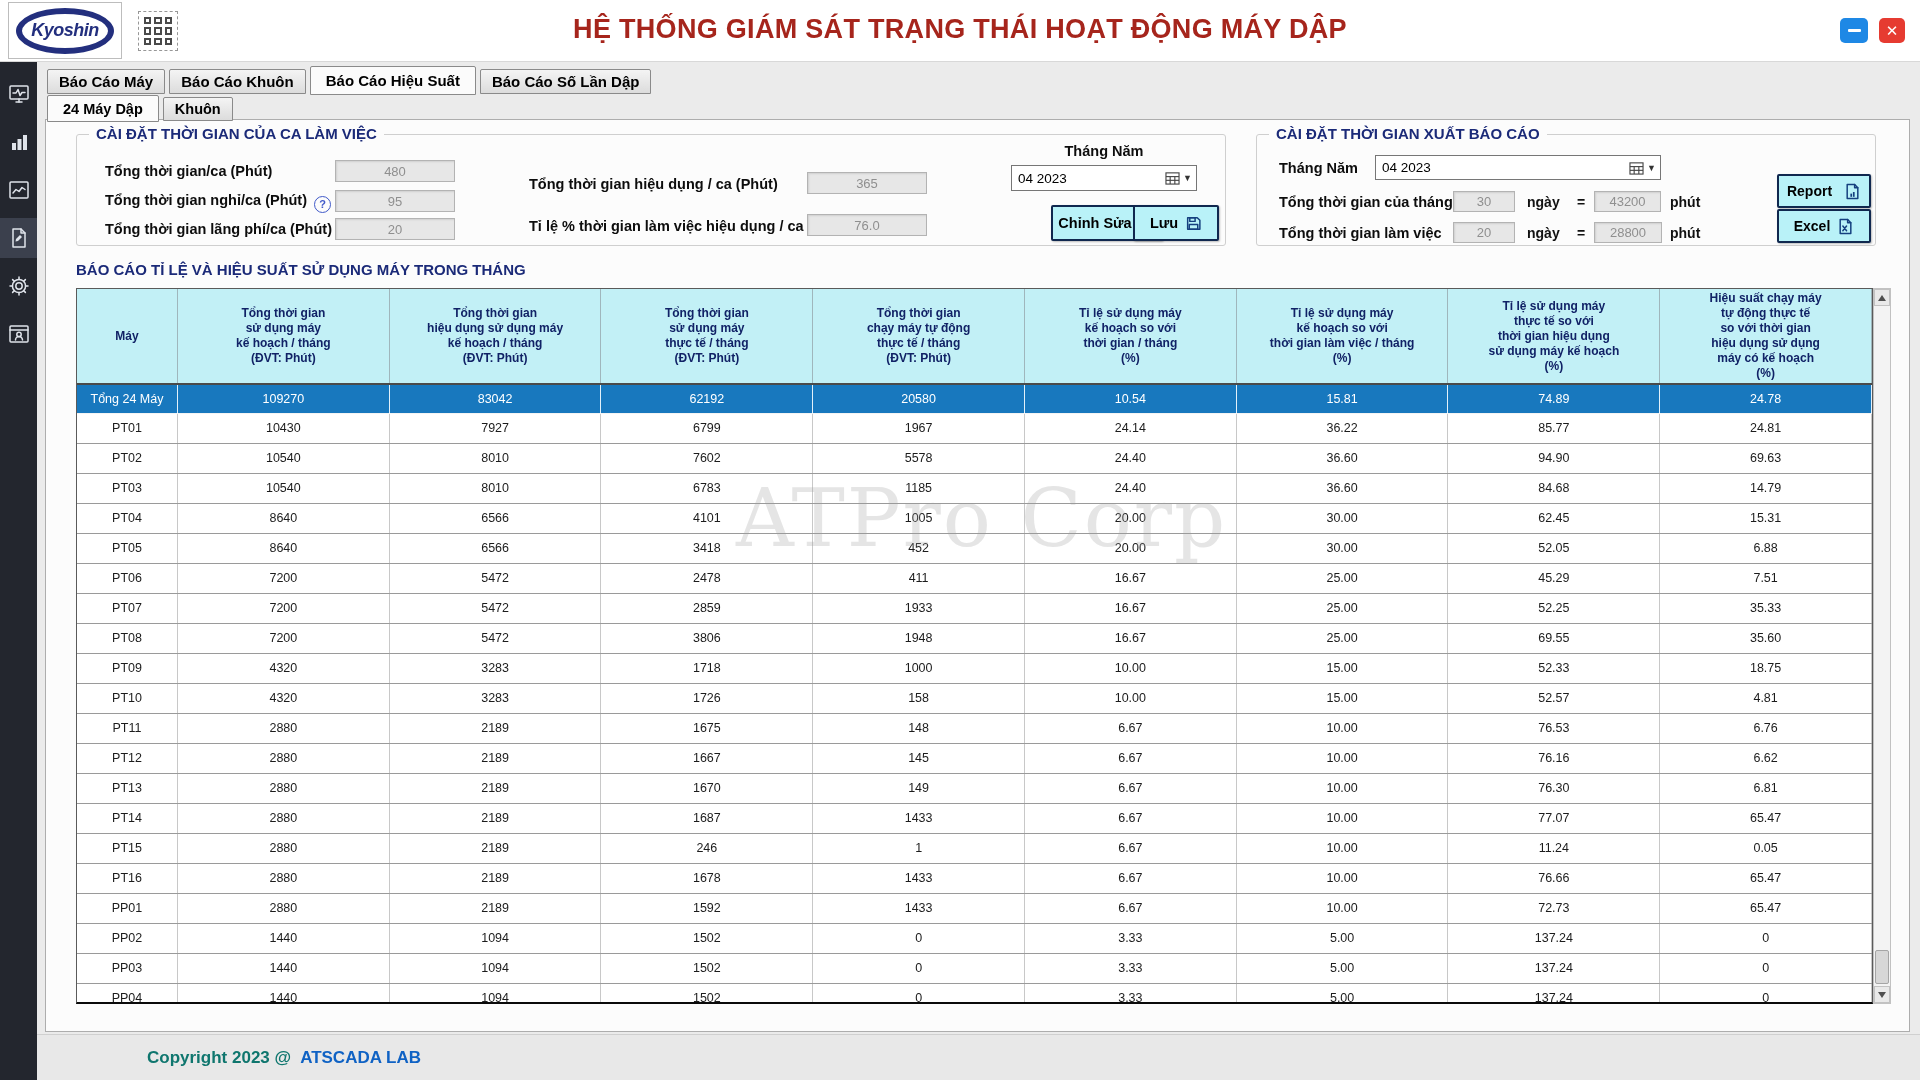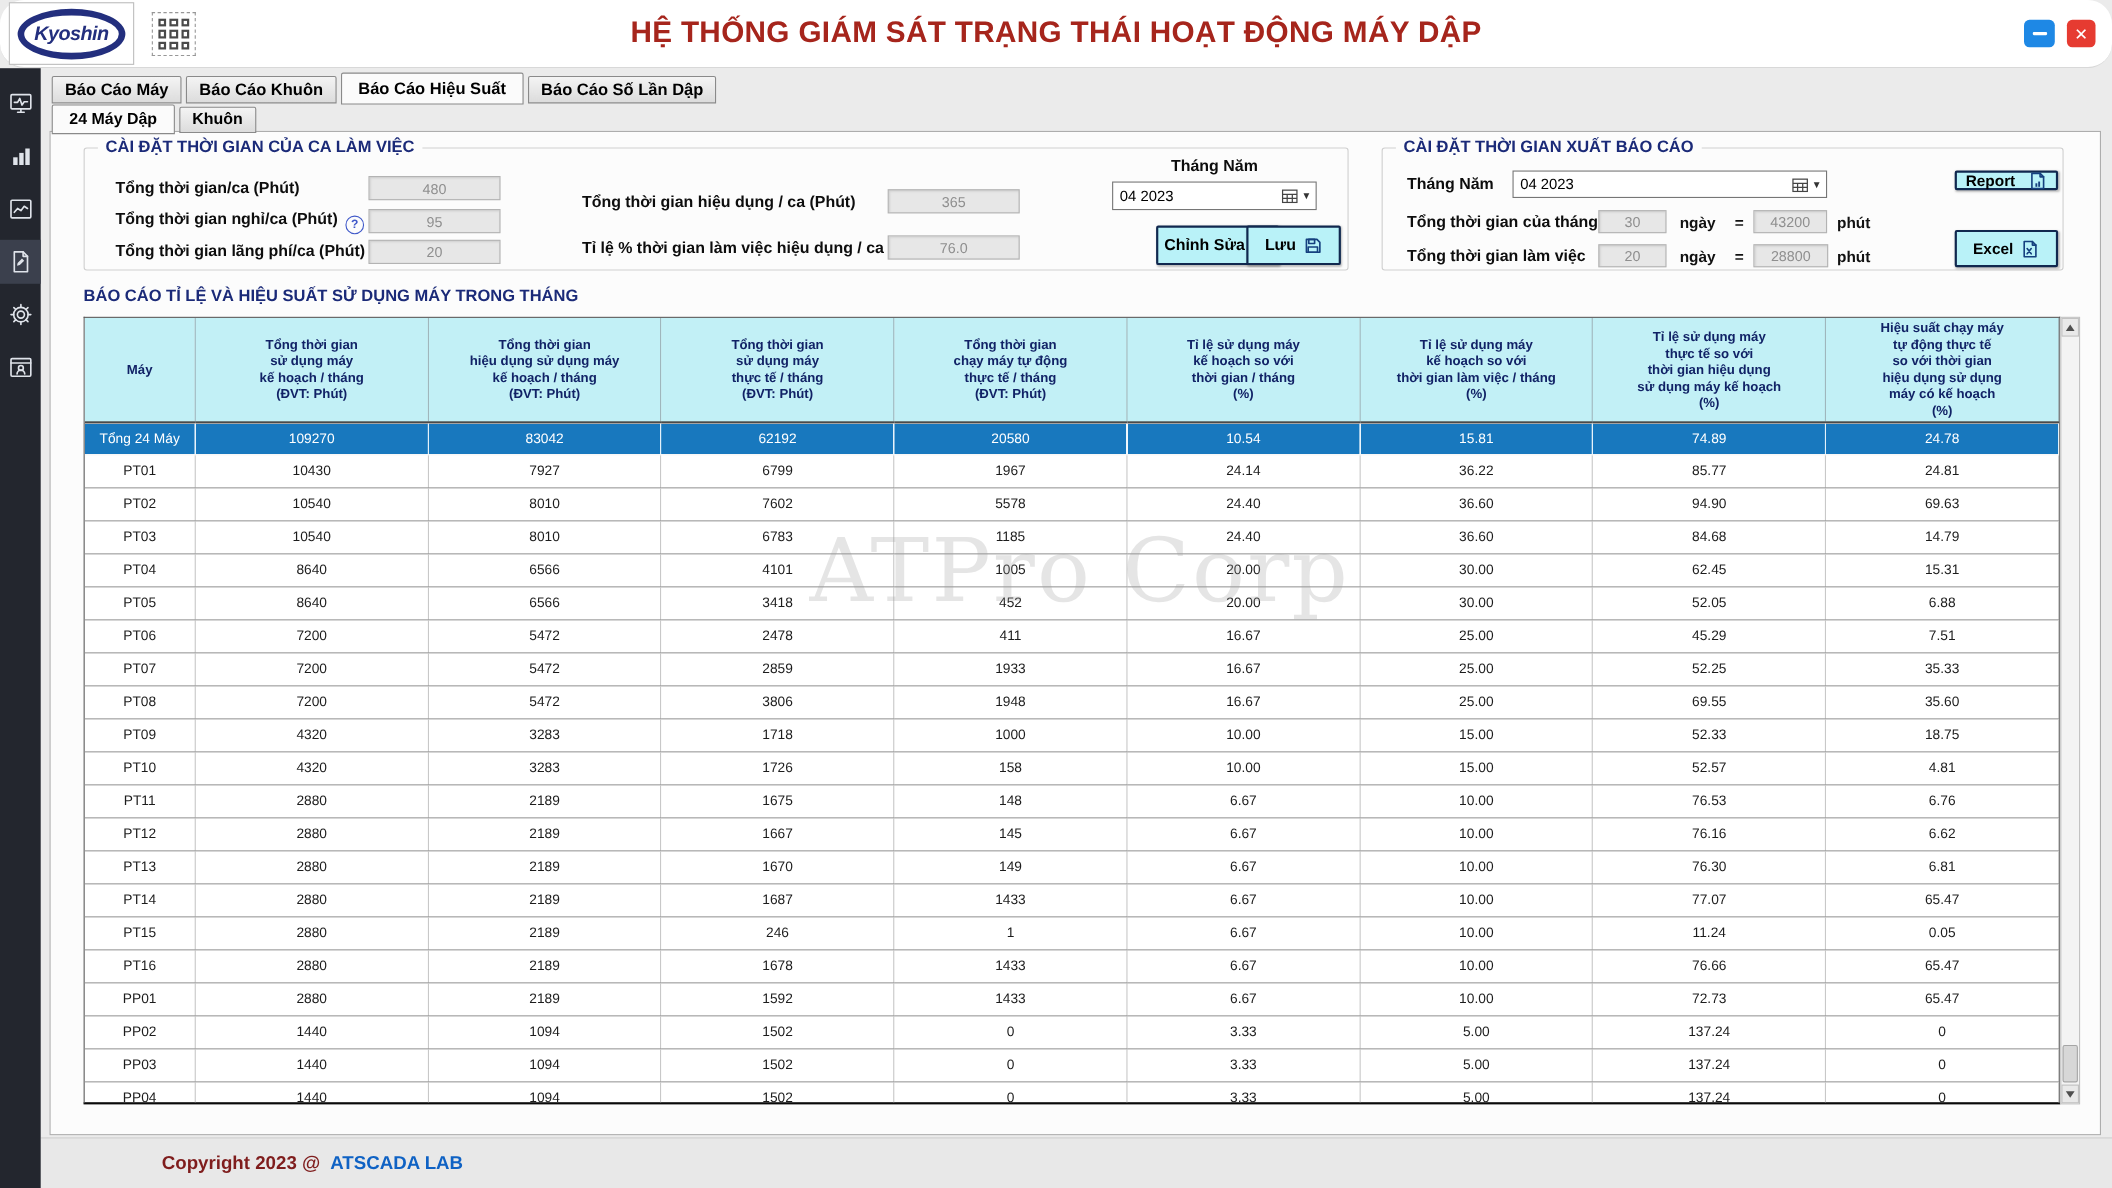--- a/index.html
+++ b/index.html
@@ -3,21 +3,21 @@
 <meta charset="utf-8">
 <style>
   * { box-sizing: border-box; margin: 0; padding: 0; }
   html,body { width: 1920px; height: 1080px; }
   body {
     position: relative; overflow: hidden;
     background: #ebebeb;
     font-family: "Liberation Sans", "DejaVu Sans", sans-serif;
   }
   
-  .titlebar { position:absolute; left:0; top:0; width:1920px; height:62px; background:#ffffff; border-bottom:1px solid #d8d8d8; z-index:10;border-radius:22px; }
+  .titlebar { position:absolute; left:0; top:0; width:1920px; height:62px; background:#ffffff; border-bottom:1px solid #d8d8d8; z-index:10; }
   .logo-box { position:absolute; left:8px; top:2px; width:114px; height:57px; background:#fff; border:1px solid #bdbdbd; display:flex; align-items:center; justify-content:center; }
   .logo-ellipse { width:98px; height:46px; border:6px solid #232f7e; border-radius:50%; display:flex; align-items:center; justify-content:center; font-style:italic; font-weight:bold; font-size:18px; color:#232f7e; letter-spacing:-0.5px; }
   .grid-icon { position:absolute; left:138px; top:11px; width:40px; height:40px; border:1px dashed #979797; display:grid; grid-template-columns:repeat(3,1fr); grid-template-rows:repeat(3,1fr); gap:3px; padding:5px; background:#fff; cursor:pointer; }
   .grid-icon span { border:2px solid #4a4a4a; background:#fff; }
   .app-title { position:absolute; left:0; right:0; top:14px; text-align:center; font-size:27px; font-weight:bold; color:#a6251c; letter-spacing:0.3px; }
   .winbtn { position:absolute; top:18px; height:25px; border-radius:5px; display:flex; align-items:center; justify-content:center; cursor:pointer; }
   .btn-min { right:52px; width:28px; background:#1e88e5; }
   .btn-min i { display:block; width:13px; height:3px; background:#fff; border-radius:1px; }
   .btn-close { right:15px; width:26px; background:#e63b31; color:#fff; font-weight:bold; font-size:15px; }
   
@@ -61,21 +61,21 @@
   .vscroll { position:absolute; left:1827px; top:168px; width:18px; height:716px; background:#f3f3f3; border:1px solid #c2c2c2; }
   .sb-btn { position:absolute; left:0; width:16px; height:17px; background:#e9e9e9; border:1px solid #c2c2c2; display:flex; align-items:center; justify-content:center; cursor:pointer; }
   .sb-up { top:0; } .sb-down { bottom:0; }
   .tri-up { width:0; height:0; border-left:4px solid transparent; border-right:4px solid transparent; border-bottom:6px solid #4f4f4f; }
   .tri-down { width:0; height:0; border-left:4px solid transparent; border-right:4px solid transparent; border-top:6px solid #4f4f4f; }
   .sb-thumb { position:absolute; left:1px; width:14px; bottom:19px; height:34px; background:#d7d7d7; border:1px solid #a5a5a5; border-radius:2px; cursor:grab; }
   
   .watermark { position:absolute; left:690px; top:352px; font-family:"DejaVu Serif", serif; font-size:80px; color:rgba(160,160,160,0.27); z-index:6; pointer-events:none; white-space:nowrap; letter-spacing:2px; }
   
   .footer { position:absolute; left:0; right:0; bottom:0; height:46px; background:#e8e8e8; border-top:1px solid #d0d0d0; display:flex; align-items:center; padding-left:110px; gap:9px; z-index:1; }
-  .copy { color:#7f1d1d; font-weight:bold; font-size:17px; }
+  .copy { color:#0f766e; font-weight:bold; font-size:17px; }
   .brand { color:#0f62c4; font-weight:bold; font-size:17px; cursor:pointer; }
 </style>
 </head>
 <body>
 
 <div class="titlebar">
   <div class="logo-box">
     <div class="logo-ellipse">Kyoshin</div>
   </div>
   <div class="grid-icon">
@@ -229,21 +229,21 @@
       <input class="inp" style="left: 337px; top: 56px; width: 67px; height: 21px;" readonly="" value="43200">
       <div class="unit" style="left:413px; top:59px;">phút</div>
 
       <div class="lbl" style="left:22px; top:90px;">Tổng thời gian làm việc</div>
       <input class="inp" style="left: 196px; top: 87px; width: 62px; height: 21px;" readonly="" value="20">
       <div class="unit" style="left:270px; top:90px;">ngày</div>
       <div class="unit" style="left:320px; top:90px;">=</div>
       <input class="inp" style="left: 337px; top: 87px; width: 68px; height: 21px;" readonly="" value="28800">
       <div class="unit" style="left:413px; top:90px;">phút</div>
 
-      <div class="cbtn" style="left:520px; top:20px; width:94px; height:18px; font-size:14px;gap:12px;">
+      <div class="cbtn" style="left:520px; top:39px; width:94px; height:34px; font-size:14px;gap:12px;">
         <span>Report</span>
         <svg viewBox="0 0 16 16">
             <path d="M3 1.5 h7 l3 3 v10 h-10 z"></path>
             <path d="M10 1.5 v3 h3"></path>
             <rect x="6" y="10" width="1.6" height="3" fill="#15407f" stroke="none"></rect>
             <rect x="8.4" y="8.5" width="1.6" height="4.5" fill="#15407f" stroke="none"></rect>
           </svg>
       </div>
       <div class="cbtn" style="left:520px; top:74px; width:94px; height:34px; font-size:14px;">
         <span>Excel</span>

